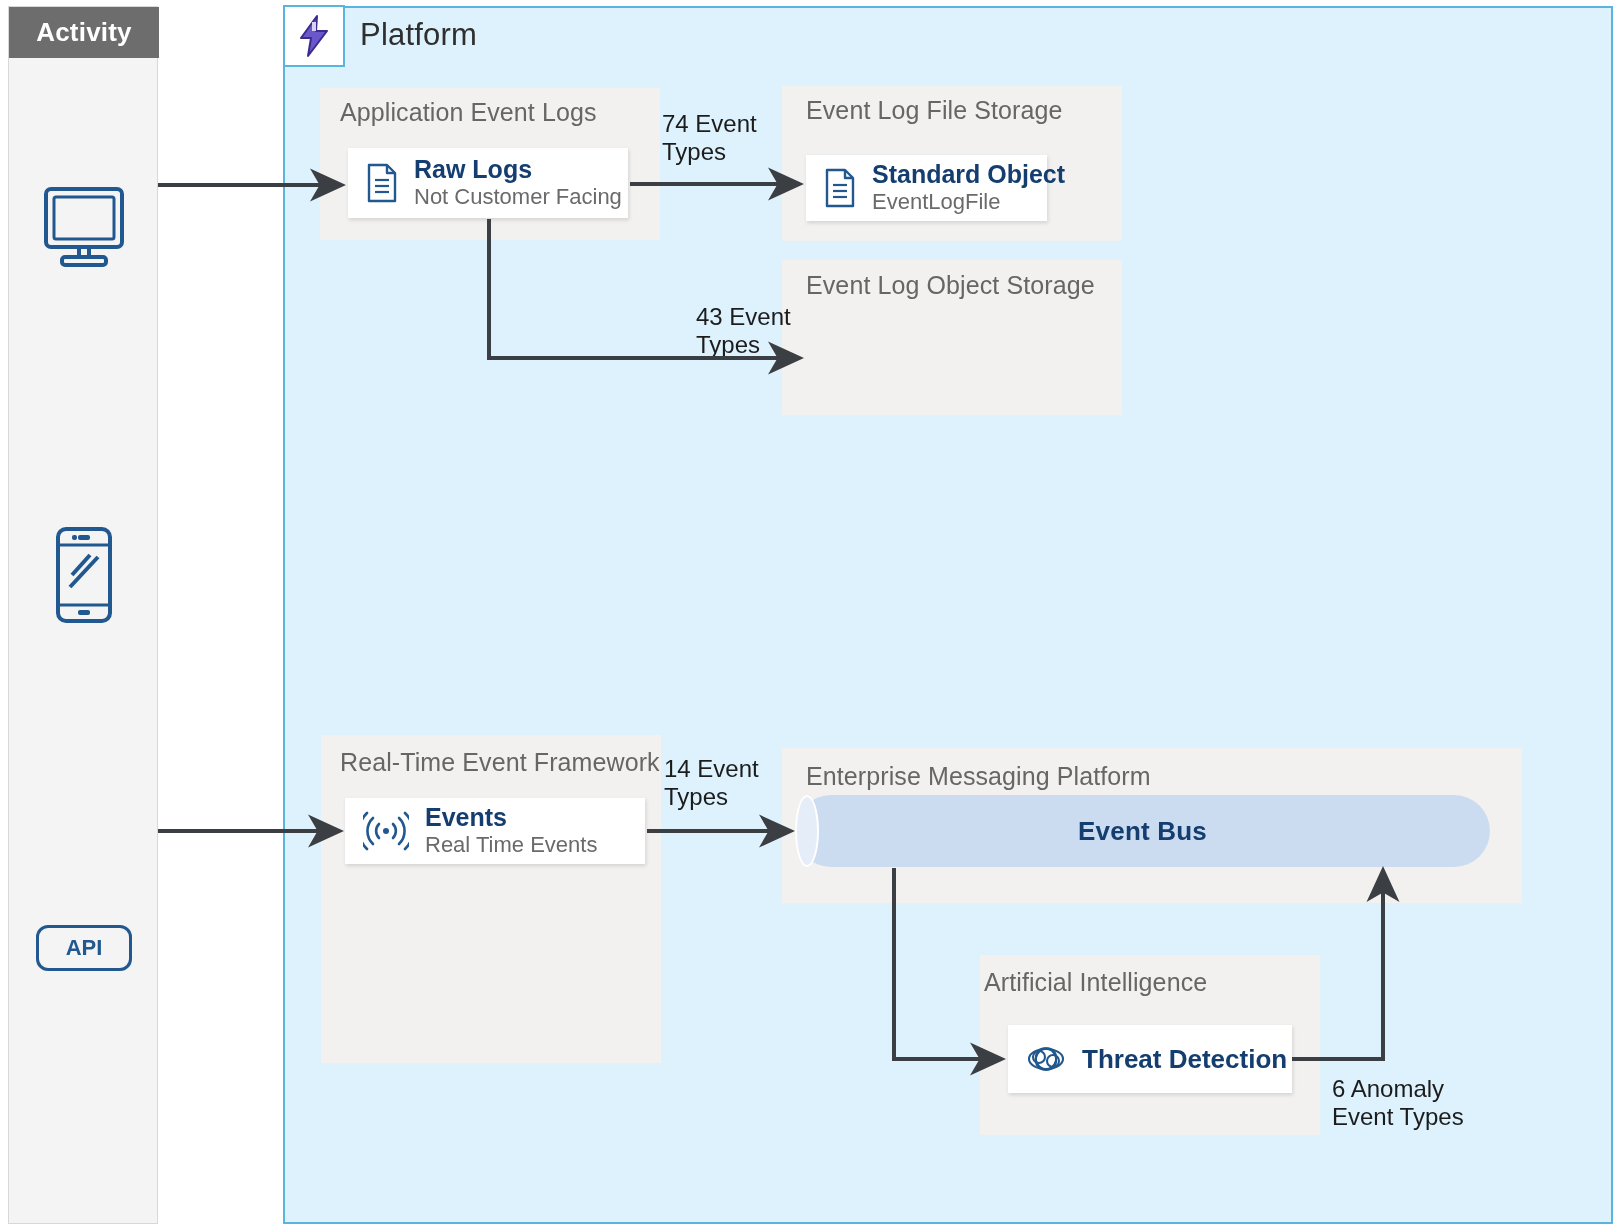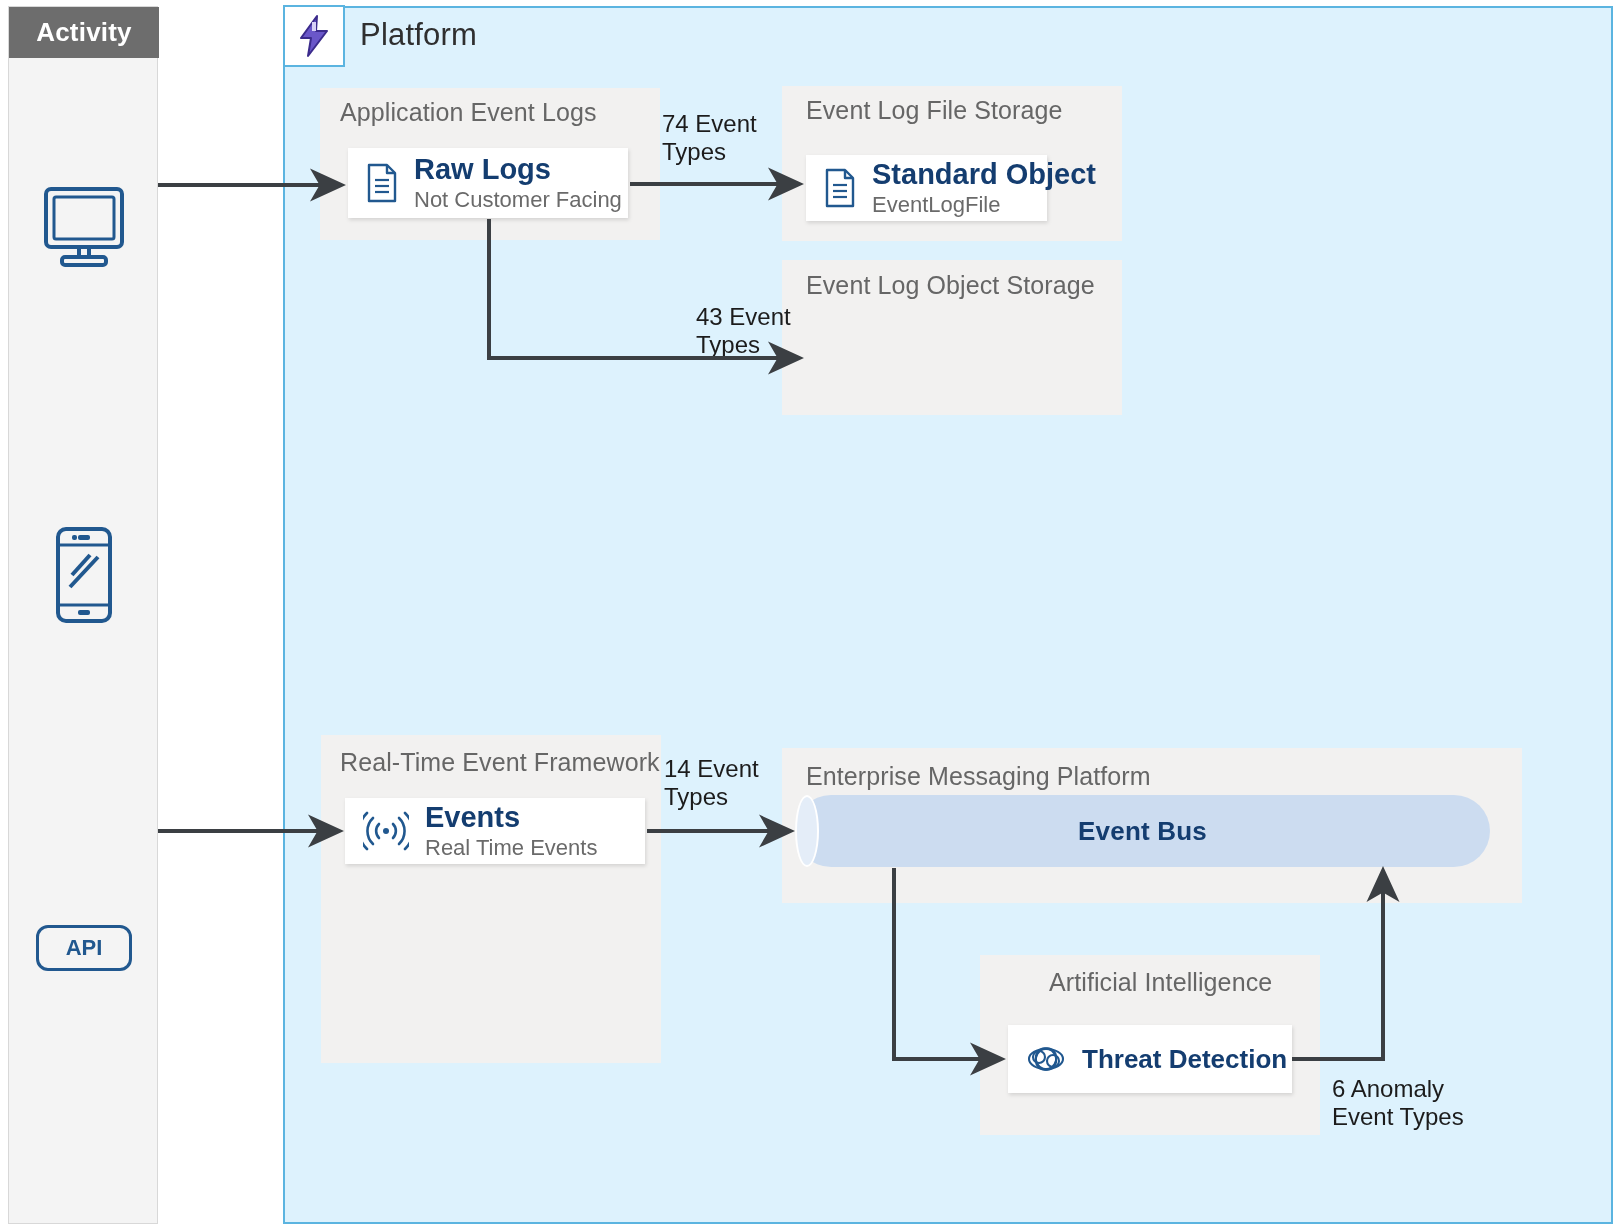--- a/index.html
+++ b/index.html
@@ -130,21 +130,21 @@
   }
   .card-icon {
     flex: 0 0 auto;
     display: flex;
     align-items: center;
     justify-content: center;
     margin-right: 16px;
   }
   .card-text { display: flex; flex-direction: column; justify-content: center; }
   .card-title {
-    font-size: 29px;
+    font-size: 25px;
     font-weight: bold;
     color: #143d70;
     line-height: 1.12;
     white-space: nowrap;
   }
   .card-sub {
     font-size: 22px;
     color: #6a6a6a;
     line-height: 1.2;
     white-space: nowrap;
@@ -316,21 +316,21 @@
   </div>
 
   <div class="group" style="left:782px; top:748px; width:740px; height:155px;"></div>
   <div class="group-title" style="left:806px; top:762px;">Enterprise Messaging Platform</div>
 
   <div class="eventbus"></div>
   <div class="eventbus-cap"></div>
   <div class="eventbus-label">Event Bus</div>
 
   <div class="group" style="left:980px; top:955px; width:340px; height:180px;"></div>
-  <div class="group-title" style="left:1049px; top:968px;">Artificial Intelligence</div>
+  <div class="group-title" style="left:984px; top:968px;">Artificial Intelligence</div>
 
   <div class="card" style="left:1008px; top:1025px; width:284px; height:68px;">
     <span class="card-icon">
       <svg width="40" height="34" viewBox="0 0 40 34" aria-hidden="true">
         <g fill="none" stroke="#21588f" stroke-width="2.1">
           <ellipse cx="20" cy="17" rx="17" ry="10"></ellipse>
           <ellipse cx="20" cy="17" rx="10" ry="11" transform="rotate(30 20 17)"></ellipse>
           <ellipse cx="20" cy="17" rx="10" ry="11" transform="rotate(-30 20 17)"></ellipse>
           <ellipse cx="13" cy="15" rx="6" ry="6"></ellipse>
           <ellipse cx="27" cy="19" rx="6" ry="6"></ellipse>

